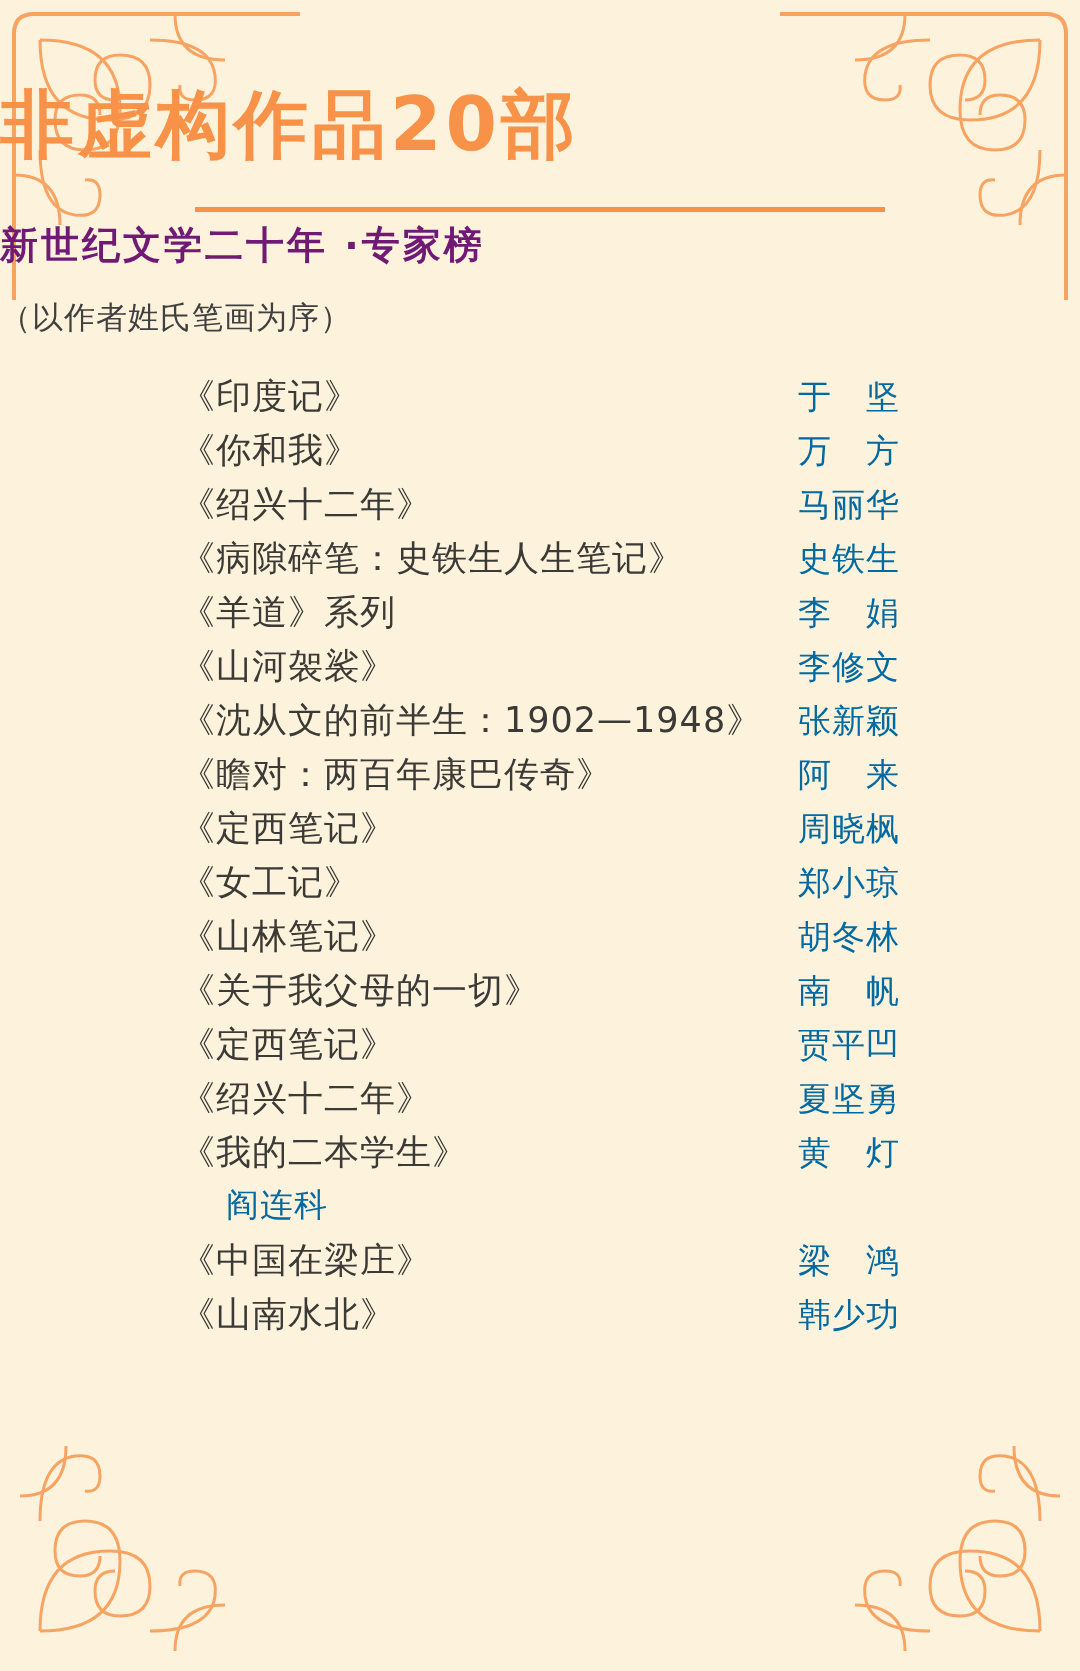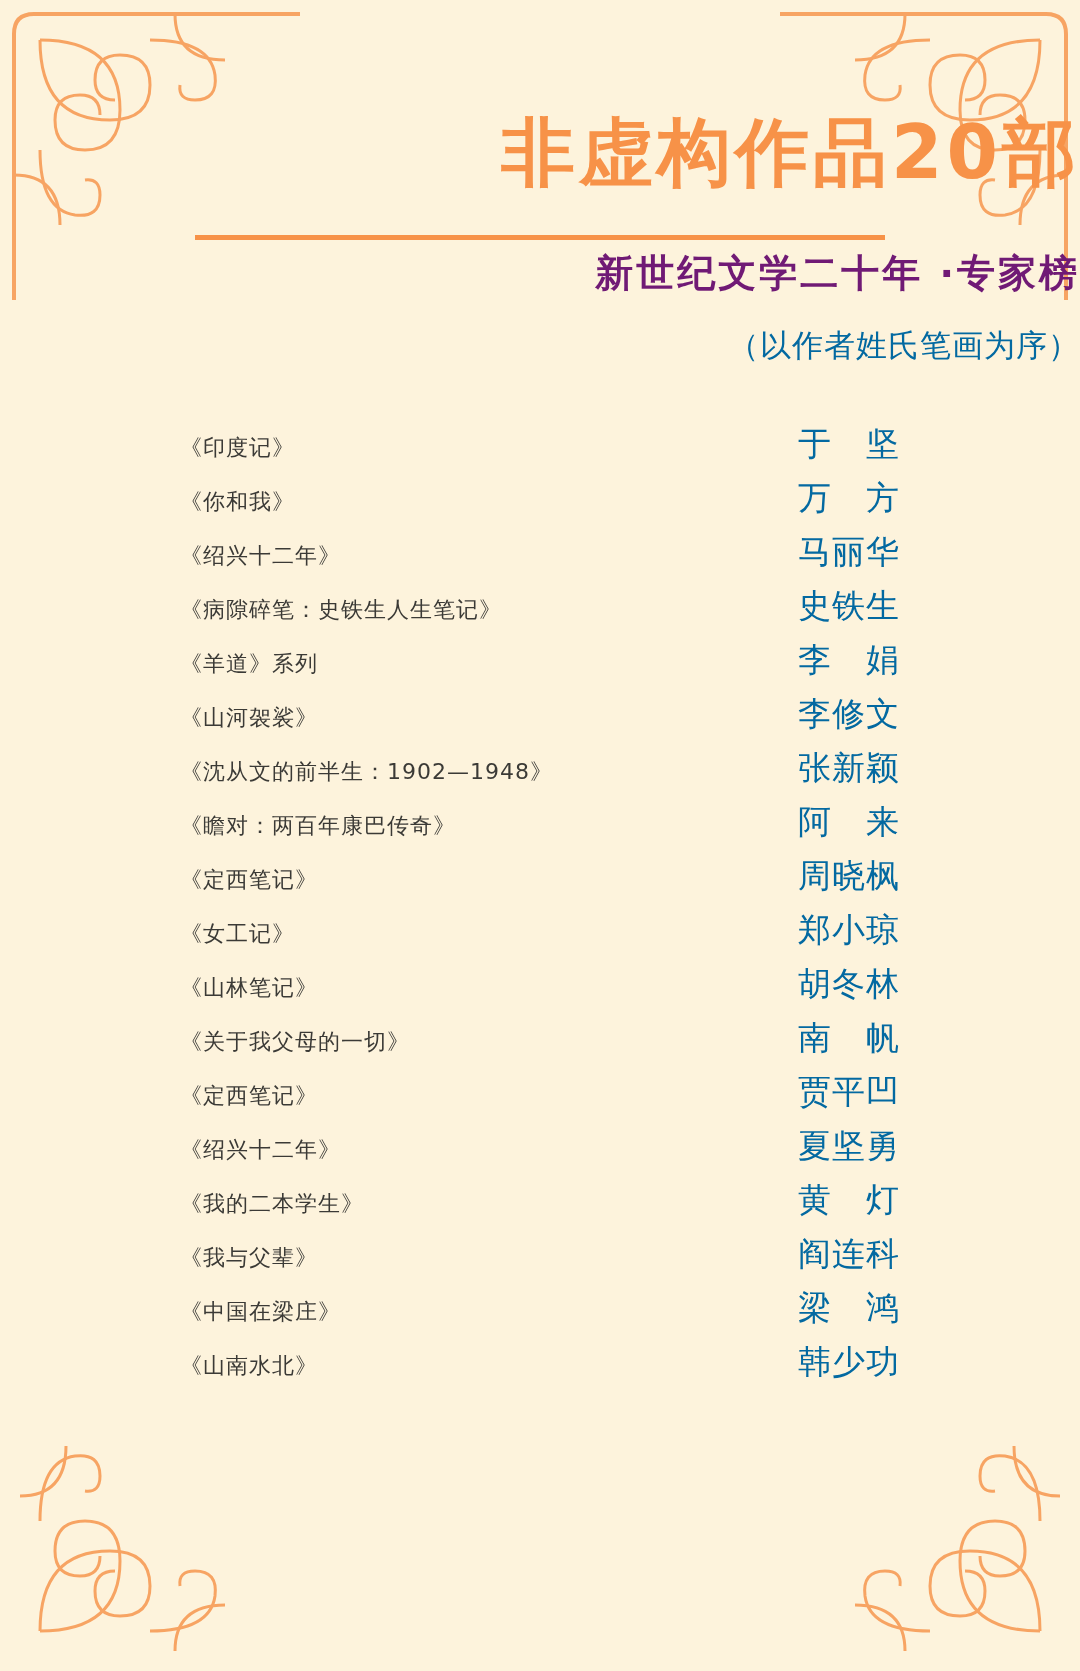--- a/index.html
+++ b/index.html
@@ -28,22 +28,22 @@
   }
   .corner svg { display: block; width: 100%; height: 100%; }
   .corner-tl { top: 0; left: 0; }
   .corner-tr { top: 0; right: 0; transform: scaleX(-1); }
   .corner-bl { bottom: 0; left: 0; transform: scaleY(-1); }
   .corner-br { bottom: 0; right: 0; transform: scale(-1,-1); }
 
   
   .header {
     position: relative;
-    padding-top: 112px;
-    text-align: right;
+    padding-top: 84px;
+    text-align: left;
   }
   .main-title {
     font-family: "DejaVu Sans", "Liberation Sans", sans-serif;
     font-size: 74px;
     font-weight: bold;
     color: #f79248;
     letter-spacing: 4px;
     line-height: 1.1;
   }
   .rule {
@@ -57,43 +57,42 @@
     font-family: "DejaVu Sans", "Liberation Sans", sans-serif;
     font-size: 38px;
     font-weight: bold;
     color: #701a75;
     letter-spacing: 3px;
   }
   .note {
     margin-top: 26px;
     font-family: "DejaVu Sans", "Liberation Sans", sans-serif;
     font-size: 31px;
-    color: #0369a1;
+    color: #404040;
     letter-spacing: 1px;
   }
 
   
   .list {
     position: relative;
     margin: 34px auto 0 auto;
     width: 720px;
   }
   .row {
     display: flex;
     align-items: baseline;
     justify-content: space-between;
     height: 54px;
   }
   .title-cell {
     font-family: "DejaVu Sans", "Liberation Sans", sans-serif;
-    font-size: 22px;
+    font-size: 35px;
     color: #3b3a36;
     letter-spacing: 1px;
     white-space: nowrap;
-    margin-top: 32px;
   }
   .author-cell {
     font-family: "DejaVu Sans", "Liberation Sans", sans-serif;
     font-size: 33px;
     color: #0369a1;
     letter-spacing: 1px;
     white-space: nowrap;
     width: 148px;
     text-align: right;
   }
@@ -211,21 +210,20 @@
     </div>
     <div class="row">
       <span class="title-cell">《绍兴十二年》</span>
       <span class="author-cell">夏坚勇</span>
     </div>
     <div class="row">
       <span class="title-cell">《我的二本学生》</span>
       <span class="author-cell">黄　灯</span>
     </div>
     <div class="row">
-      <span class="title-cell">《我与父辈》</span>
       <span class="author-cell">阎连科</span>
     </div>
     <div class="row">
       <span class="title-cell">《中国在梁庄》</span>
       <span class="author-cell">梁　鸿</span>
     </div>
     <div class="row">
       <span class="title-cell">《山南水北》</span>
       <span class="author-cell">韩少功</span>
     </div>

